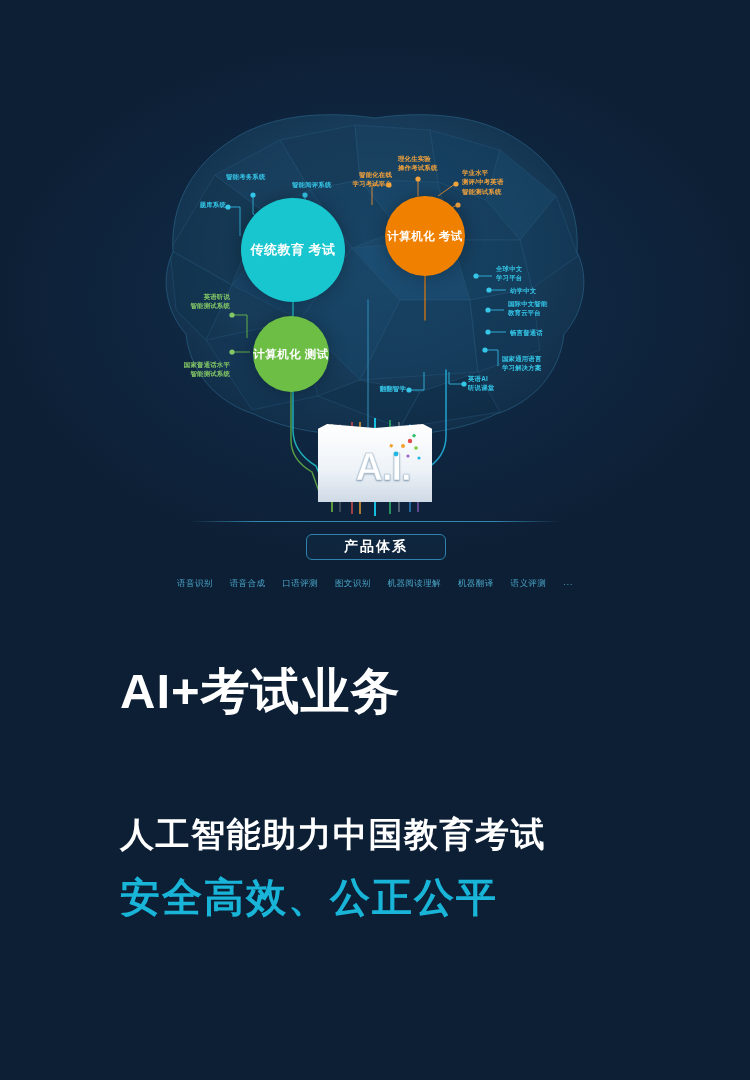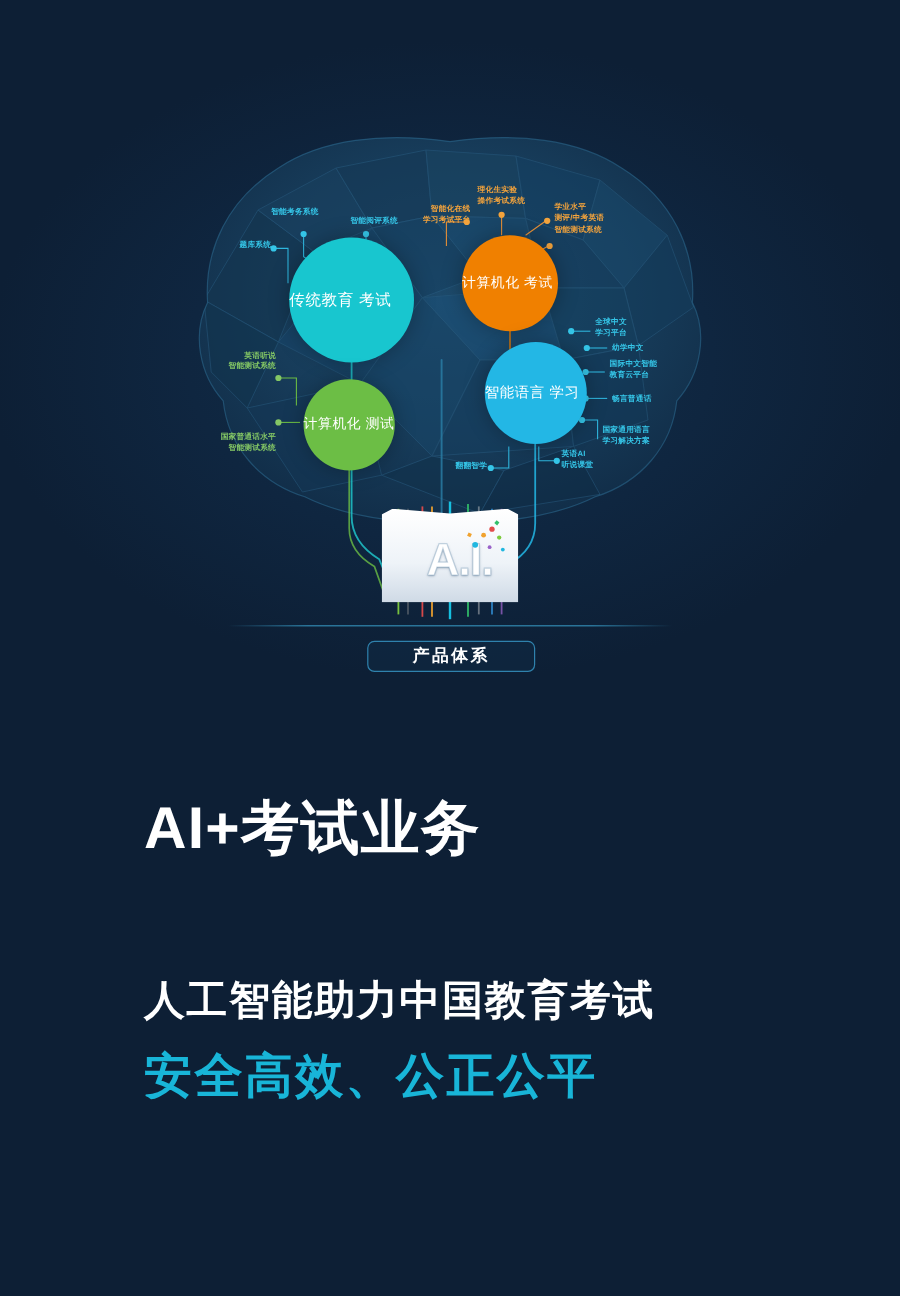--- a/index.html
+++ b/index.html
@@ -14,22 +14,22 @@
     background:
       radial-gradient(ellipse 520px 360px at 375px 300px, #123049 0%, #0f2640 42%, #0d1f35 74%),
       linear-gradient(180deg,#0c1c30 0%,#0d1f35 55%,#0b1a2c 100%);
   }
   
   #hero{position:absolute;left:0;top:0;width:750px;height:620px;}
   #heroSvg{position:absolute;left:0;top:0;}
 
   .bubble{
     position:absolute;border-radius:50%;
-    display:flex;align-items:center;justify-content:flex-start;
-    text-align:center;color:#fff;font-weight:normal;
+    display:flex;align-items:center;justify-content:center;
+    text-align:center;color:#fff;font-weight:bold;
     line-height:1.25;letter-spacing:.5px;
     box-shadow:0 0 18px rgba(0,0,0,.28);
   }
   .bubble span{display:block;}
   #b-trad{left:241px;top:198px;width:104px;height:104px;background:#18c6cf;font-size:13px;}
   #b-cbt {left:385px;top:196px;width:80px;height:80px;background:#f08000;font-size:11.5px;}
   #b-lang{left:404px;top:285px;width:85px;height:85px;background:#23b7e5;font-size:12px;}
   #b-test{left:253px;top:316px;width:76px;height:76px;background:#6cbe45;font-size:11.5px;}
 
   .lbl{
@@ -235,24 +235,20 @@
     </svg>
 
     <div class="bubble" id="b-trad">
       <span>传统教育
 考试</span>
     </div>
     <div class="bubble" id="b-cbt">
       <span>计算机化
 考试</span>
     </div>
-    <div class="bubble" id="b-lang">
-      <span>智能语言
-学习</span>
-    </div>
     <div class="bubble" id="b-test">
       <span>计算机化
 测试</span>
     </div>
 
     <div class="lbl cy r" style="left:196px;top:200px;width:30px;">题库系统</div>
     <div class="lbl cy" style="left:226px;top:172px;width:56px;">智能考务系统</div>
     <div class="lbl cy" style="left:292px;top:180px;width:56px;">智能阅评系统</div>
 
     <div class="lbl og r" style="left:336px;top:170px;width:56px;">智能化在线
@@ -290,20 +286,30 @@
       <circle cx="22" cy="24" r="1.6" fill="#9a63c9"></circle>
       <circle cx="33" cy="26" r="1.6" fill="#20b7e0"></circle>
       <rect x="4" y="12" width="3" height="3" fill="#f0a22e" transform="rotate(25 5 13)"></rect>
       <rect x="27" y="2" width="3" height="3" fill="#32c06a" transform="rotate(40 28 3)"></rect>
     </svg>
 
     <div id="baseline"></div>
 
     <div id="sysbadge">产品体系</div>
 
+    <div id="tags">
+      <span class="tag">语音识别</span>
+      <span class="tag">语音合成</span>
+      <span class="tag">口语评测</span>
+      <span class="tag">图文识别</span>
+      <span class="tag">机器阅读理解</span>
+      <span class="tag">机器翻译</span>
+      <span class="tag">语义评测</span>
+      <span class="tag">···</span>
+    </div>
   </div>
 
   <div id="copy">
     <h1 id="headline">AI+考试业务</h1>
     <div id="sub1">人工智能助力中国教育考试</div>
     <div id="sub2">安全高效、公正公平</div>
   </div>
 
 </div>
 

